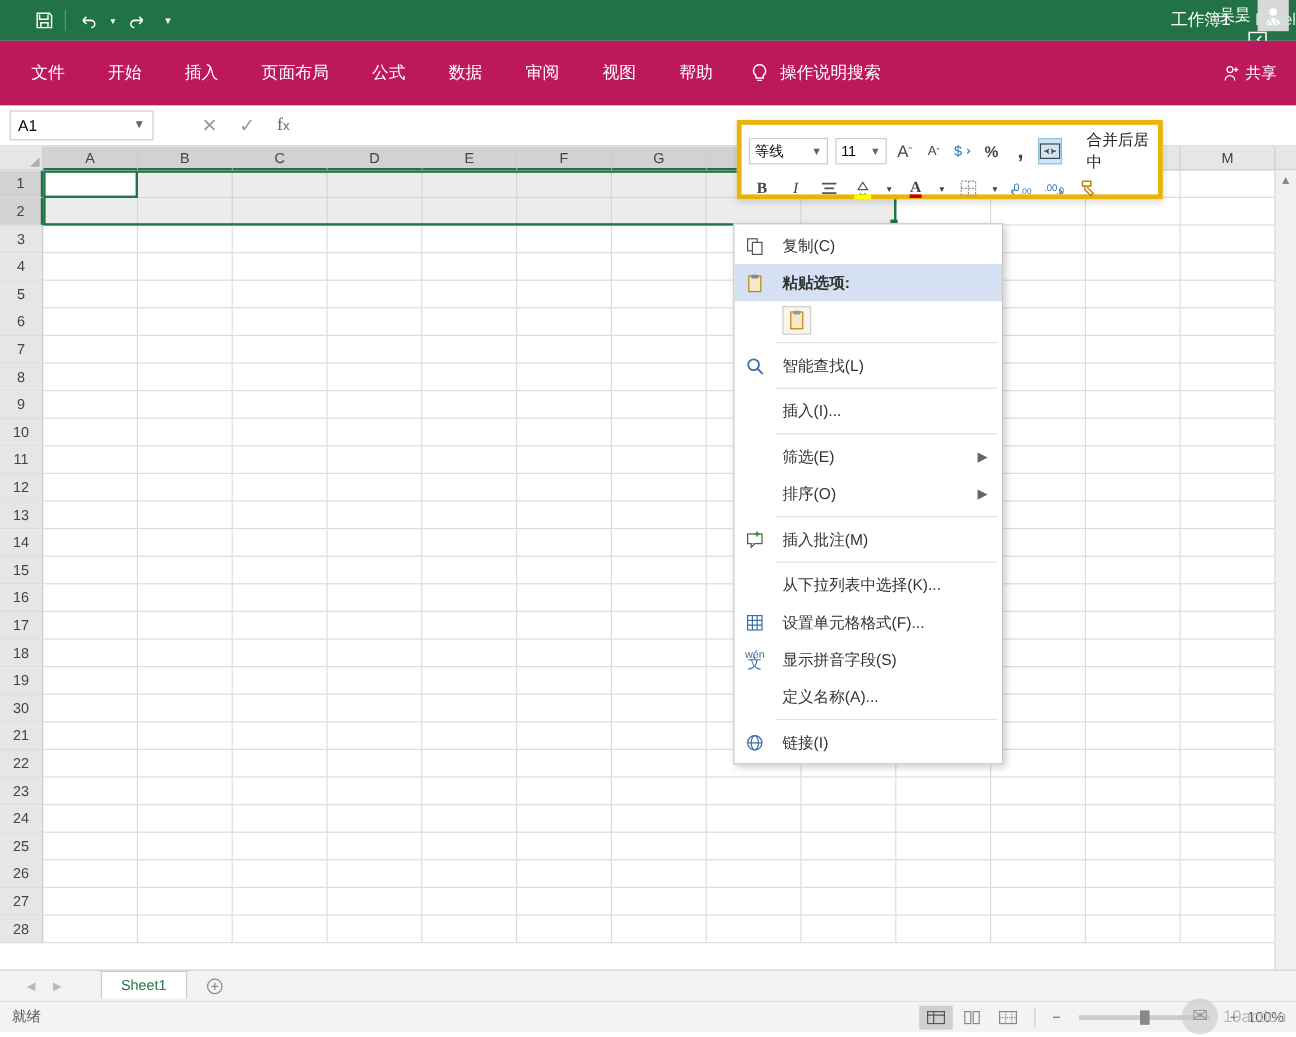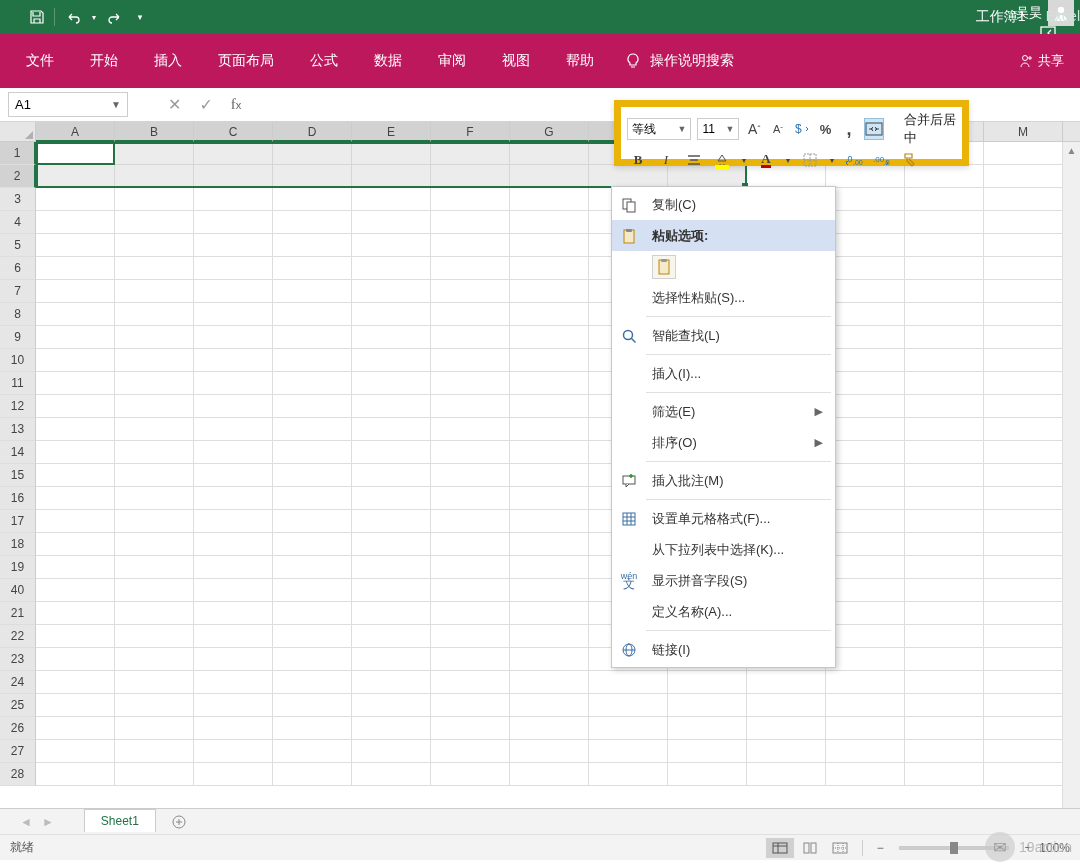--- a/index.html
+++ b/index.html
@@ -45,21 +45,21 @@
 .cells { position: absolute; left: 36px; top: 0; right: 0; bottom: 0; }
 .cellrow { height: 23px; display: flex; }
 .cell { width: 79px; border-right: 1px solid #ddd; border-bottom: 1px solid #ddd; }
 
 
 .selection { position: absolute; left: 36px; top: 0; width: 711px; height: 46px; border: 2px solid #217346; background: rgba(200,200,200,0.35); pointer-events: none; }
 .selcell { position: absolute; left: 36px; top: 0; width: 79px; height: 23px; background: #fff; border: 2px solid #217346; pointer-events: none; }
 .sel-handle { position: absolute; right: -3px; bottom: -3px; width: 6px; height: 6px; background: #217346; }
 
 
-.mini-tb { position: absolute; left: 614px; top: 100px; width: 355px; height: 66px; background: #fff; border: 7px solid #eab308; box-shadow: 0 2px 6px rgba(0,0,0,0.15); padding: 4px 6px; display: flex; flex-direction: column; gap: 2px; z-index: 50; }
+.mini-tb { position: absolute; left: 614px; top: 100px; width: 355px; height: 66px; background: #fff; border: 4px solid #eab308; box-shadow: 0 2px 6px rgba(0,0,0,0.15); padding: 4px 6px; display: flex; flex-direction: column; gap: 2px; z-index: 50; }
 .mt-row { display: flex; align-items: center; gap: 6px; }
 .mt-font { border: 1px solid #ccc; width: 78px; height: 22px; font-size: 12px; display: flex; align-items: center; justify-content: space-between; padding: 0 4px; }
 .mt-size { border: 1px solid #ccc; width: 50px; height: 22px; font-size: 12px; display: flex; align-items: center; justify-content: space-between; padding: 0 4px; }
 .mt-btn { width: 22px; height: 22px; display: flex; align-items: center; justify-content: center; font-size: 13px; color: #444; }
 .mt-btn.sel { border: 1px solid #92c0e0; background: #cde6f7; }
 .mt-truncated { font-size: 13px; color: #222; margin-left: 14px; }
 .underline-red { border-bottom: 3px solid #c00000; display: inline-block; line-height: 13px; }
 .underline-yellow { display: inline-block; line-height: 10px; position: relative; }
 .underline-yellow::after { content: ""; position: absolute; left: 0; right: 0; bottom: -3px; height: 4px; background: #ffff00; }
 
@@ -235,21 +235,21 @@
       <div class="rowhdr">10</div>
       <div class="rowhdr">11</div>
       <div class="rowhdr">12</div>
       <div class="rowhdr">13</div>
       <div class="rowhdr">14</div>
       <div class="rowhdr">15</div>
       <div class="rowhdr">16</div>
       <div class="rowhdr">17</div>
       <div class="rowhdr">18</div>
       <div class="rowhdr">19</div>
-      <div class="rowhdr">40</div>
+      <div class="rowhdr">30</div>
       <div class="rowhdr">21</div>
       <div class="rowhdr">22</div>
       <div class="rowhdr">23</div>
       <div class="rowhdr">24</div>
       <div class="rowhdr">25</div>
       <div class="rowhdr">26</div>
       <div class="rowhdr">27</div>
       <div class="rowhdr">28</div>
     </div>
   <div class="cells" id="cells">
@@ -781,24 +781,20 @@
       <div class="cm-label">粘贴选项:</div>
     </div>
     <div class="cm-sub">
       <div class="paste-icon">
         <svg width="16" height="18" viewBox="0 0 16 18">
           <rect x="3" y="2" width="10" height="14" fill="#f4e9c8" stroke="#b8860b"></rect>
           <rect x="5" y="1" width="6" height="3" fill="#999" rx="1"></rect>
         </svg>
       </div>
     </div>
-    <div class="cm-item">
-      <div class="cm-icon"></div>
-      <div class="cm-label">选择性粘贴(S)...</div>
-    </div>
     <div class="cm-sep"></div>
     <div class="cm-item">
       <div class="cm-icon">
         <svg width="16" height="16" viewBox="0 0 16 16">
           <circle cx="7" cy="7" r="4.5" fill="none" stroke="#3a6ea5" stroke-width="1.5"></circle>
           <path d="M10.5 10.5l4 4" stroke="#3a6ea5" stroke-width="1.5"></path>
         </svg>
       </div>
       <div class="cm-label">智能查找(L)</div>
     </div>
@@ -824,31 +820,31 @@
         <svg width="16" height="16" viewBox="0 0 16 16">
           <rect x="2" y="3" width="12" height="8" fill="none" stroke="#555"></rect>
           <path d="M5 11v3l3-3" fill="#fff" stroke="#555"></path>
           <path d="M10 1v4M8 3h4" stroke="#269b26" stroke-width="1.5"></path>
         </svg>
       </div>
       <div class="cm-label">插入批注(M)</div>
     </div>
     <div class="cm-sep"></div>
     <div class="cm-item">
+      <div class="cm-icon"></div>
+      <div class="cm-label">从下拉列表中选择(K)...</div>
+    </div>
+    <div class="cm-item">
       <div class="cm-icon">
         <svg width="16" height="16" viewBox="0 0 16 16">
           <rect x="2" y="2" width="12" height="12" fill="none" stroke="#3a6ea5"></rect>
           <path d="M2 6h12M2 10h12M6 2v12M10 2v12" stroke="#3a6ea5"></path>
         </svg>
       </div>
       <div class="cm-label">设置单元格格式(F)...</div>
-    </div>
-    <div class="cm-item">
-      <div class="cm-icon"></div>
-      <div class="cm-label">从下拉列表中选择(K)...</div>
     </div>
     <div class="cm-item">
       <div class="cm-icon">
         <span style="font-size:9px;color:#3a6ea5;line-height:8px;text-align:center">wén<br><span style="font-size:12px">文</span></span>
       </div>
       <div class="cm-label">显示拼音字段(S)</div>
     </div>
     <div class="cm-item">
       <div class="cm-icon"></div>
       <div class="cm-label">定义名称(A)...</div>

